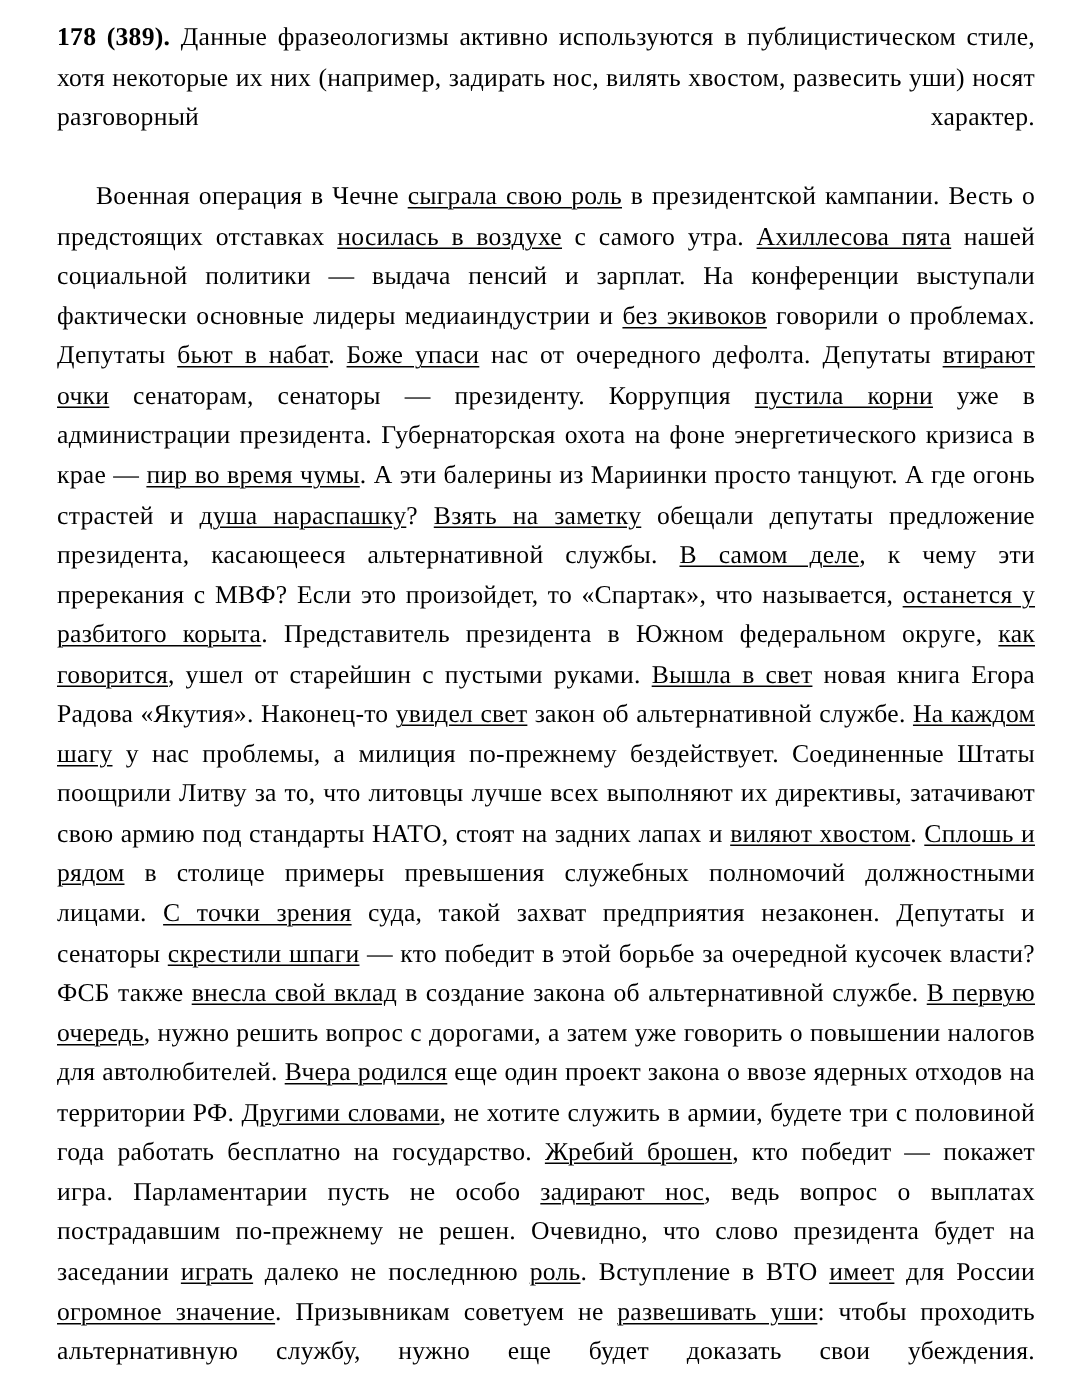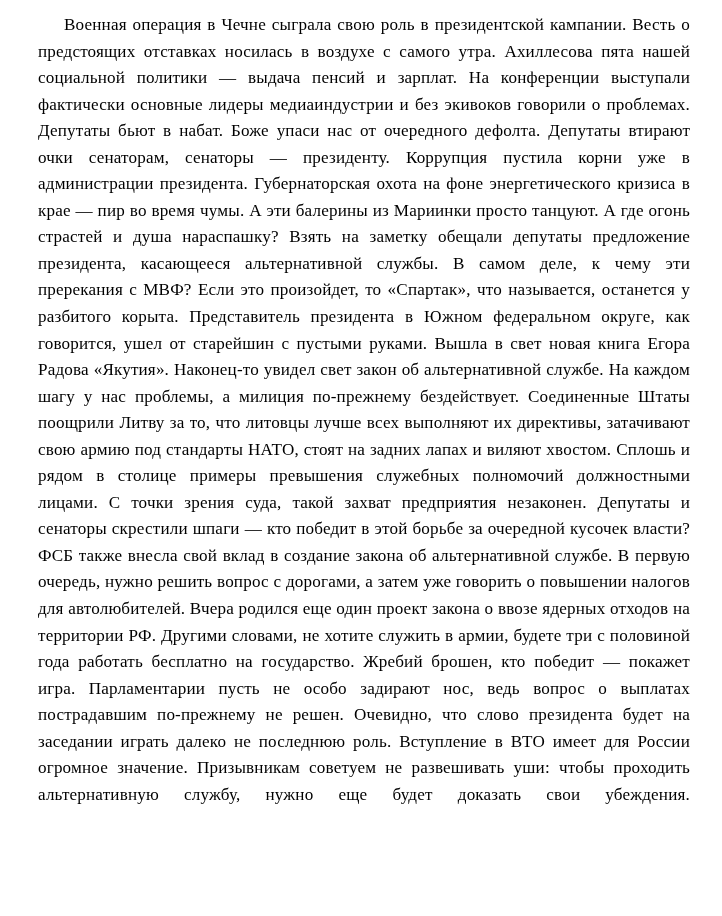--- a/index.html
+++ b/index.html
@@ -42,24 +42,26 @@
   .para.first {
     text-indent: 0;
   }
   
   .para::after {
     content: "";
     display: inline-block;
     width: 100%;
   }
   .idiom {
+    text-decoration: underline;
     text-decoration-thickness: 1px;
     text-underline-offset: 2px;
   }
 </style>
 </head>
 <body>
 
 <div id="page">
   <div class="exercise-body">
+    <p class="para first"><span class="exercise-number">178 (389). </span><span>Данные фразеологизмы активно используются в публицистическом стиле, хотя некоторые их них (например, задирать нос, вилять хвостом, развесить уши) носят разговорный характер.</span></p>
     <p class="para"><span>Военная операция в Чечне </span><span class="idiom">сыграла свою роль</span><span> в президентской кампании. Весть о предстоящих отставках </span><span class="idiom">носилась в воздухе</span><span> с самого утра. </span><span class="idiom">Ахиллесова пята</span><span> нашей социальной политики — выдача пенсий и зарплат. На конференции выступали фактически основные лидеры медиаиндустрии и </span><span class="idiom">без экивоков</span><span> говорили о проблемах. Депутаты </span><span class="idiom">бьют в набат</span><span>. </span><span class="idiom">Боже упаси</span><span> нас от очередного дефолта. Депутаты </span><span class="idiom">втирают очки</span><span> сенаторам, сенаторы — президенту. Коррупция </span><span class="idiom">пустила корни</span><span> уже в администрации президента. Губернаторская охота на фоне энергетического кризиса в крае — </span><span class="idiom">пир во время чумы</span><span>. А эти балерины из Мариинки просто танцуют. А где огонь страстей и </span><span class="idiom">душа нараспашку</span><span>? </span><span class="idiom">Взять на заметку</span><span> обещали депутаты предложение президента, касающееся альтернативной службы. </span><span class="idiom">В самом деле</span><span>, к чему эти пререкания с МВФ? Если это произойдет, то «Спартак», что называется, </span><span class="idiom">останется у разбитого корыта</span><span>. Представитель президента в Южном федеральном округе, </span><span class="idiom">как говорится</span><span>, ушел от старейшин с пустыми руками. </span><span class="idiom">Вышла в свет</span><span> новая книга Егора Радова «Якутия». Наконец-то </span><span class="idiom">увидел свет</span><span> закон об альтернативной службе. </span><span class="idiom">На каждом шагу</span><span> у нас проблемы, а милиция по-прежнему бездействует. Соединенные Штаты поощрили Литву за то, что литовцы лучше всех выполняют их директивы, затачивают свою армию под стандарты НАТО, стоят на задних лапах и </span><span class="idiom">виляют хвостом</span><span>. </span><span class="idiom">Сплошь и рядом</span><span> в столице примеры превышения служебных полномочий должностными лицами. </span><span class="idiom">С точки зрения</span><span> суда, такой захват предприятия незаконен. Депутаты и сенаторы </span><span class="idiom">скрестили шпаги</span><span> — кто победит в этой борьбе за очередной кусочек власти? ФСБ также </span><span class="idiom">внесла свой вклад</span><span> в создание закона об альтернативной службе. </span><span class="idiom">В первую очередь</span><span>, нужно решить вопрос с дорогами, а затем уже говорить о повышении налогов для автолюбителей. </span><span class="idiom">Вчера родился</span><span> еще один проект закона о ввозе ядерных отходов на территории РФ. </span><span class="idiom">Другими словами</span><span>, не хотите служить в армии, будете три с половиной года работать бесплатно на государство. </span><span class="idiom">Жребий брошен</span><span>, кто победит — покажет игра. Парламентарии пусть не особо </span><span class="idiom">задирают нос</span><span>, ведь вопрос о выплатах пострадавшим по-прежнему не решен. Очевидно, что слово президента будет на заседании </span><span class="idiom">играть</span><span> далеко не последнюю </span><span class="idiom">роль</span><span>. Вступление в ВТО </span><span class="idiom">имеет</span><span> для России </span><span class="idiom">огромное значение</span><span>. Призывникам советуем не </span><span class="idiom">развешивать уши</span><span>: чтобы проходить альтернативную службу, нужно еще будет доказать свои убеждения.</span></p>
   </div>
 </div>
 
 </body></html>

